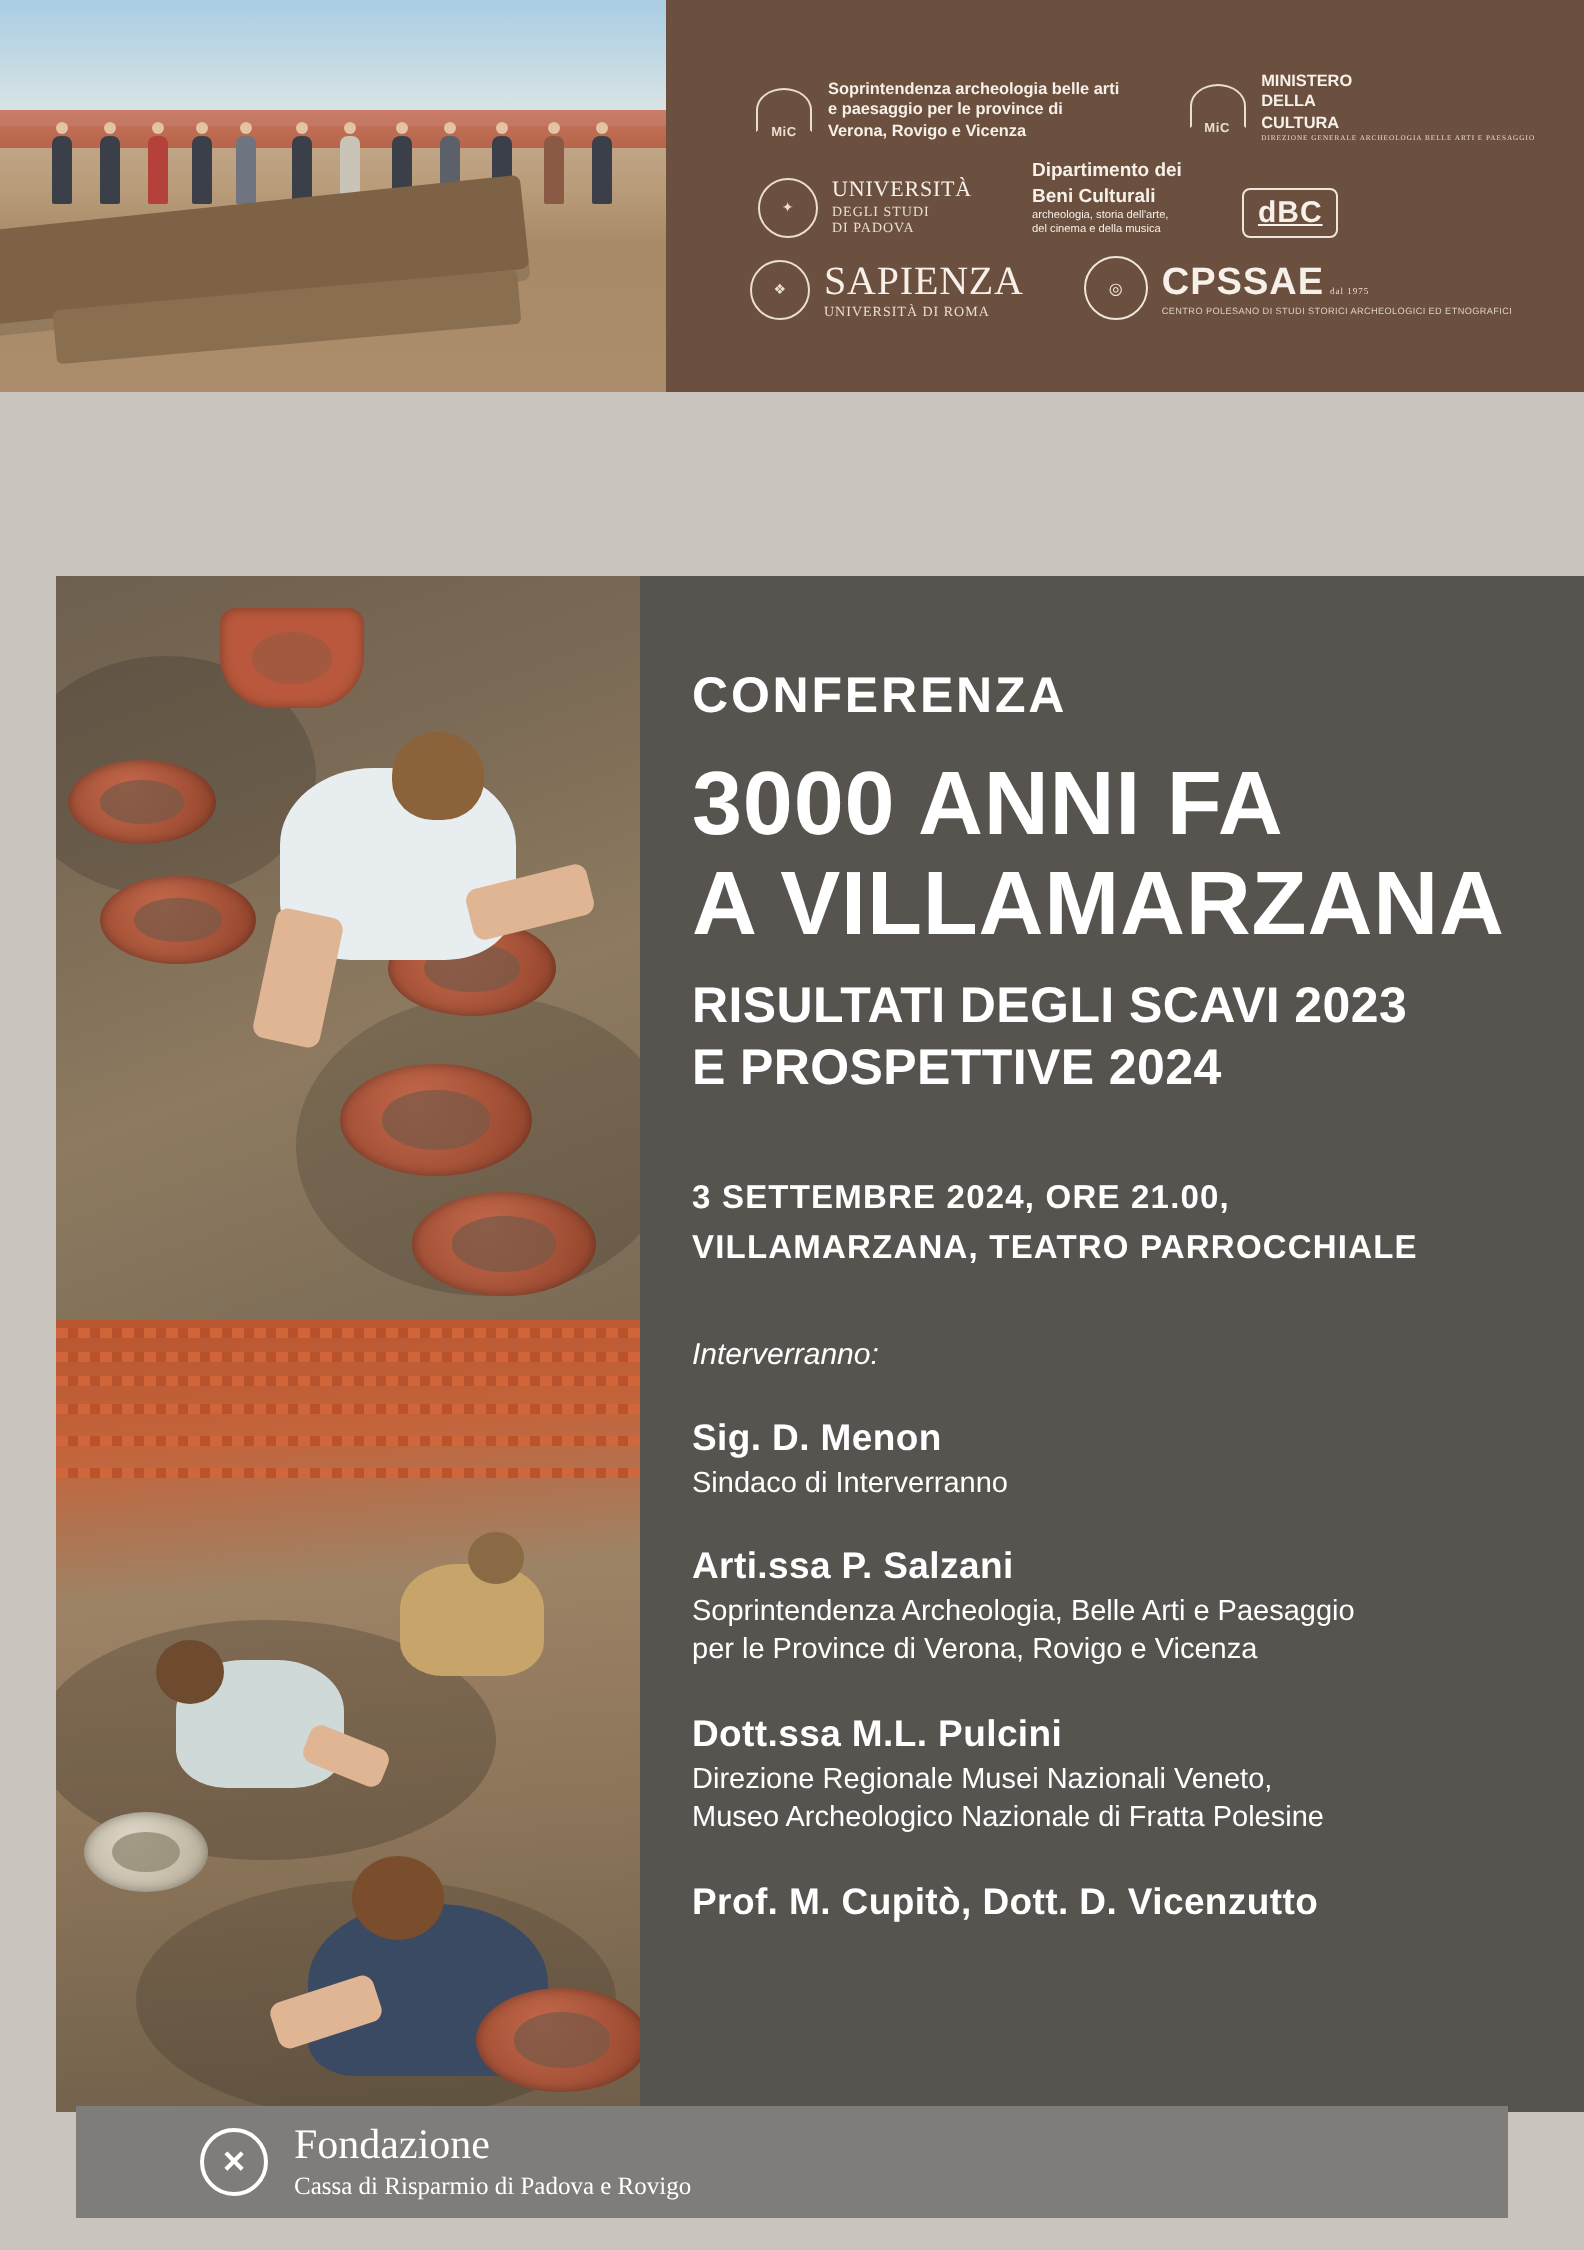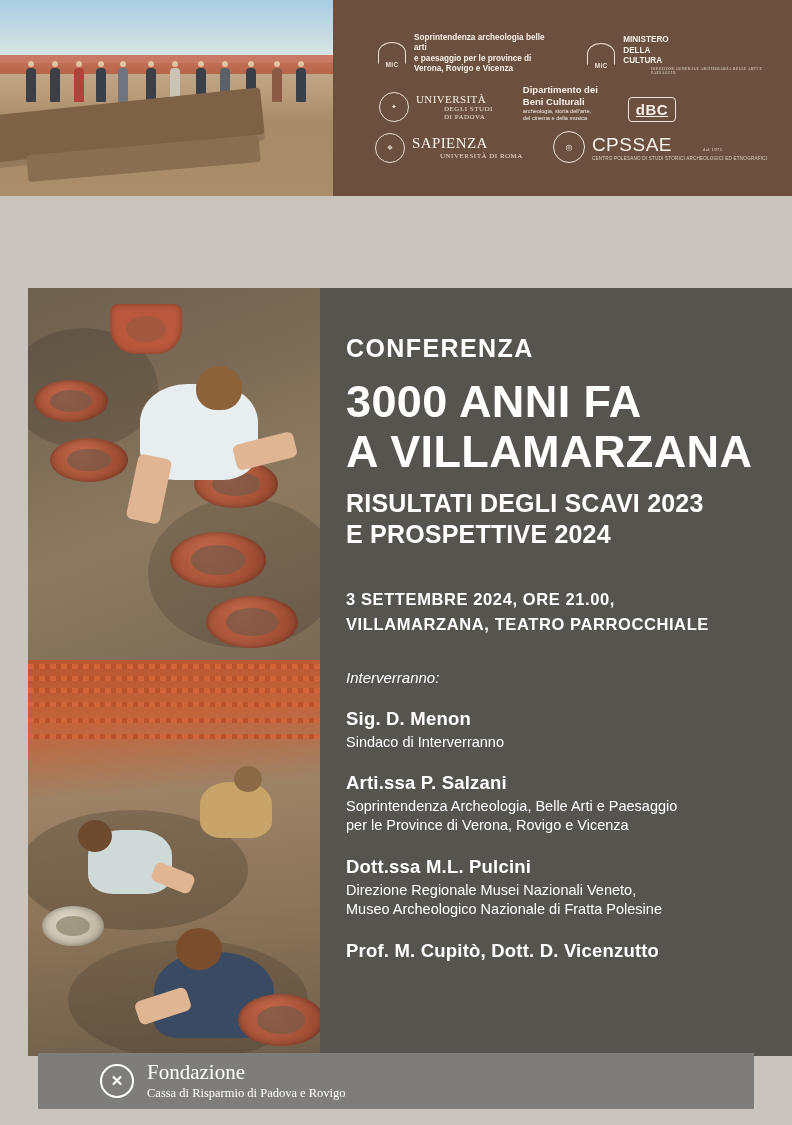--- a/index.html
+++ b/index.html
@@ -129,50 +129,49 @@
   }
   .logo-txt {
     font-size: 8.2px;
     line-height: 1.28;
     font-weight: bold;
     color: #f6f0e8;
     white-space: pre-line;
   }
   .logo-txt.thin { font-weight: normal; font-size: 7.2px; }
   .logo-name-lg {
-    font-size: 15px;
+    font-size: 20px;
     letter-spacing: .4px;
     font-family: "Liberation Serif", serif;
     color: #f6f0e8;
     line-height: 1.05;
   }
   .logo-sub-sm {
     font-size: 7px;
     letter-spacing: .5px;
     font-family: "Liberation Serif", serif;
     color: #e9ded0;
-    margin-left: 28px;
   }
   .dbc {
     border: 1.6px solid #efe6da;
     border-radius: 4px;
     padding: 3px 7px;
     font-size: 15px;
     font-weight: bold;
     letter-spacing: .5px;
     color: #f6f0e8;
     text-decoration: underline;
   }
   .cpssae-mark {
     width: 30px; height: 30px; border-radius: 50%;
     border: 1.6px solid #efe6da;
     display: flex; align-items: center; justify-content: center;
     font-size: 8px; color: #efe6da;
   }
-  .cpssae-txt { font-size: 19px; font-weight: normal; letter-spacing: .5px; color: #f6f0e8; }
+  .cpssae-txt { font-size: 19px; font-weight: bold; letter-spacing: .5px; color: #f6f0e8; }
   .cpssae-sub { font-size: 4.6px; color: #ded2c2; letter-spacing: .2px; }
 
   
   .project-bar {
     position: absolute;
     left: 38px; top: 196px;
     width: 716px; height: 92px;
     background: #8c8a86;
     display: flex;
     align-items: center;

